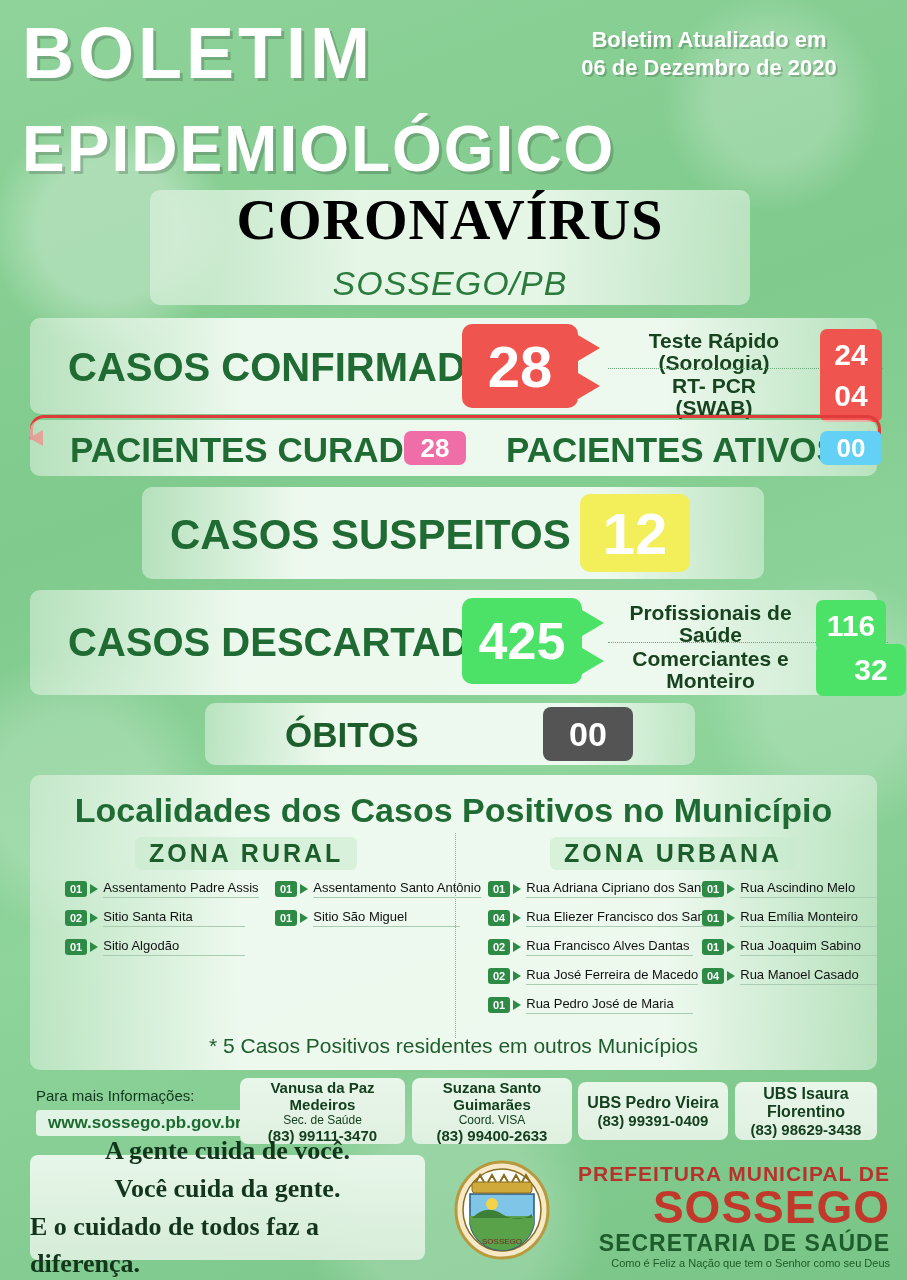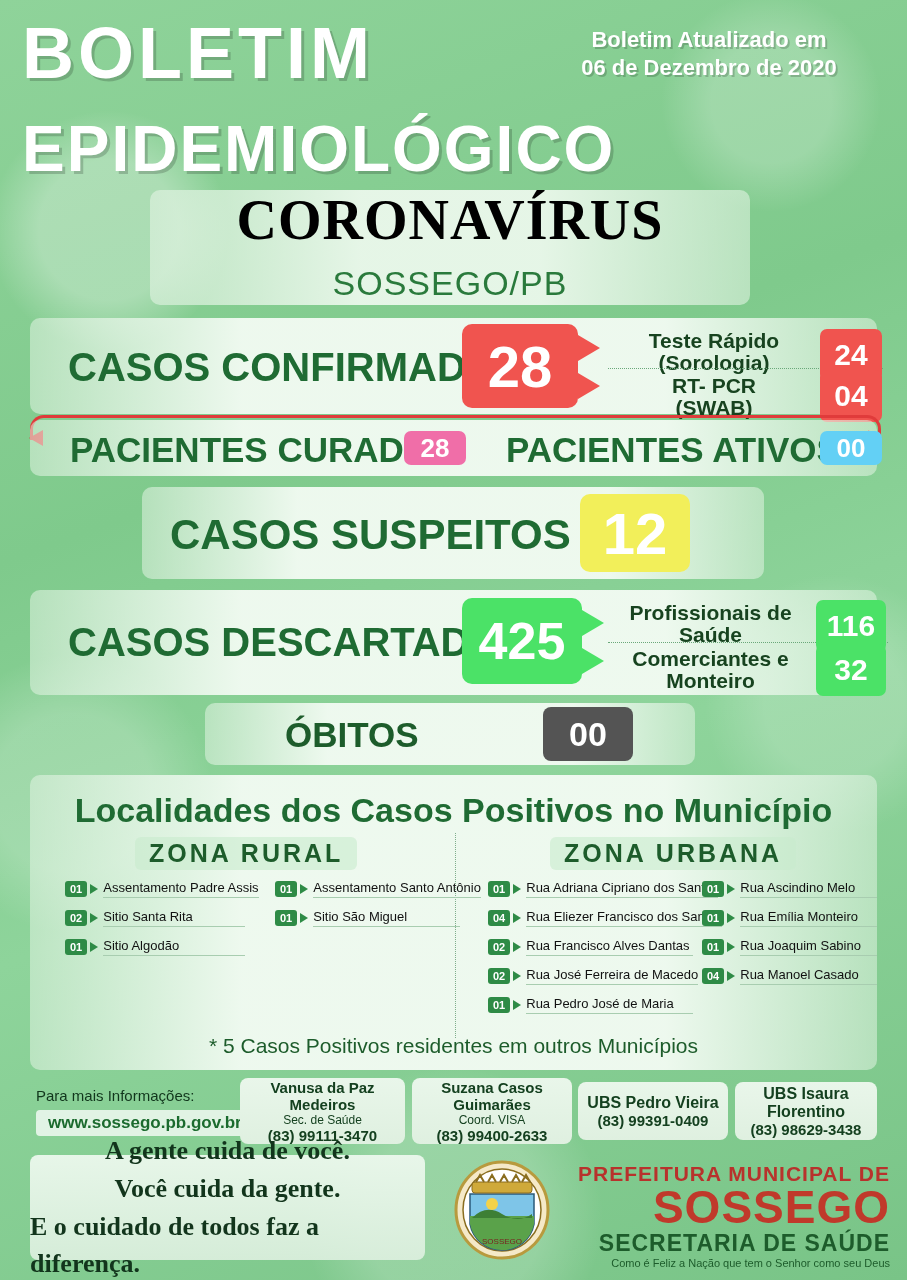--- a/index.html
+++ b/index.html
@@ -44,21 +44,21 @@
     position:absolute;left:150px;top:190px;width:600px;height:115px;
     background:linear-gradient(90deg, rgba(232,246,232,.55), rgba(240,250,240,.9) 35%, rgba(240,250,240,.9) 65%, rgba(232,246,232,.55));
     border-radius:10px;
     display:flex;flex-direction:column;align-items:center;justify-content:center;
   }
   .corona-title{
     font-family:"Liberation Serif", serif;
     font-size:56px;font-weight:bold;color:#000;letter-spacing:1px;line-height:1;
   }
   .corona-sub{
-    font-size:34px;color:#2a7a3c;font-weight:500;margin-top:16px;letter-spacing:1px;
+    font-size:34px;color:#2a7a3c;font-weight:500;margin-top:16px;letter-spacing:1px;font-style:italic;
   }
 
   
   .panel{
     position:absolute;
     background:linear-gradient(90deg, rgba(225,243,226,.55), rgba(243,251,243,.95) 25%, rgba(243,251,243,.95) 75%, rgba(225,243,226,.55));
     border-radius:10px;
   }
   .lbl{
     font-size:40px;font-weight:bold;color:#1f6b33;letter-spacing:0px;
@@ -135,21 +135,21 @@
   #desc-label{position:absolute;left:38px;top:30px;font-size:40px;}
   #desc-box{
     position:absolute;left:432px;top:8px;width:120px;height:86px;
     background:#4be267;font-size:52px;
   }
   #arr3{left:552px;top:20px;border-left-color:#4be267;}
   #arr4{left:552px;top:58px;border-left-color:#4be267;}
   #prof-lbl{left:578px;top:12px;width:205px;}
   #com-lbl{left:578px;top:58px;width:205px;}
   #prof-num{left:786px;top:10px;background:#4be267;width:70px;}
-  #com-num{left:786px;top:54px;background:#4be267;width:70px;}
+  #com-num{left:786px;top:54px;background:#4be267;width:70px;padding-left:20px;}
   #desc-dot{position:absolute;left:578px;top:52px;width:280px;border-top:1px dotted #6aa87a;}
 
   
   #p-ob{left:205px;top:703px;width:490px;height:62px;}
   #ob-label{position:absolute;left:80px;top:12px;font-size:35px;color:#1d5c2b;}
   #ob-box{
     position:absolute;left:338px;top:4px;width:90px;height:54px;
     background:#545454;font-size:34px;border-radius:8px;
   }
 
@@ -399,21 +399,21 @@
     <div class="t1">Para mais Informações:</div>
     <div class="t2">www.sossego.pb.gov.br</div>
   </div>
 
   <div class="cbox" id="c1">
     <div class="cname">Vanusa da Paz Medeiros</div>
     <div class="crole">Sec. de Saúde</div>
     <div class="cphone">(83) 99111-3470</div>
   </div>
   <div class="cbox" id="c2">
-    <div class="cname">Suzana Casos Guimarães</div>
+    <div class="cname">Suzana Santo Guimarães</div>
     <div class="crole">Coord. VISA</div>
     <div class="cphone">(83) 99400-2633</div>
   </div>
   <div class="cbox" id="c3">
     <div class="cname-lg">UBS Pedro Vieira</div>
     <div class="cphone">(83) 99391-0409</div>
   </div>
   <div class="cbox" id="c4">
     <div class="cname-lg">UBS Isaura Florentino</div>
     <div class="cphone">(83) 98629-3438</div>

